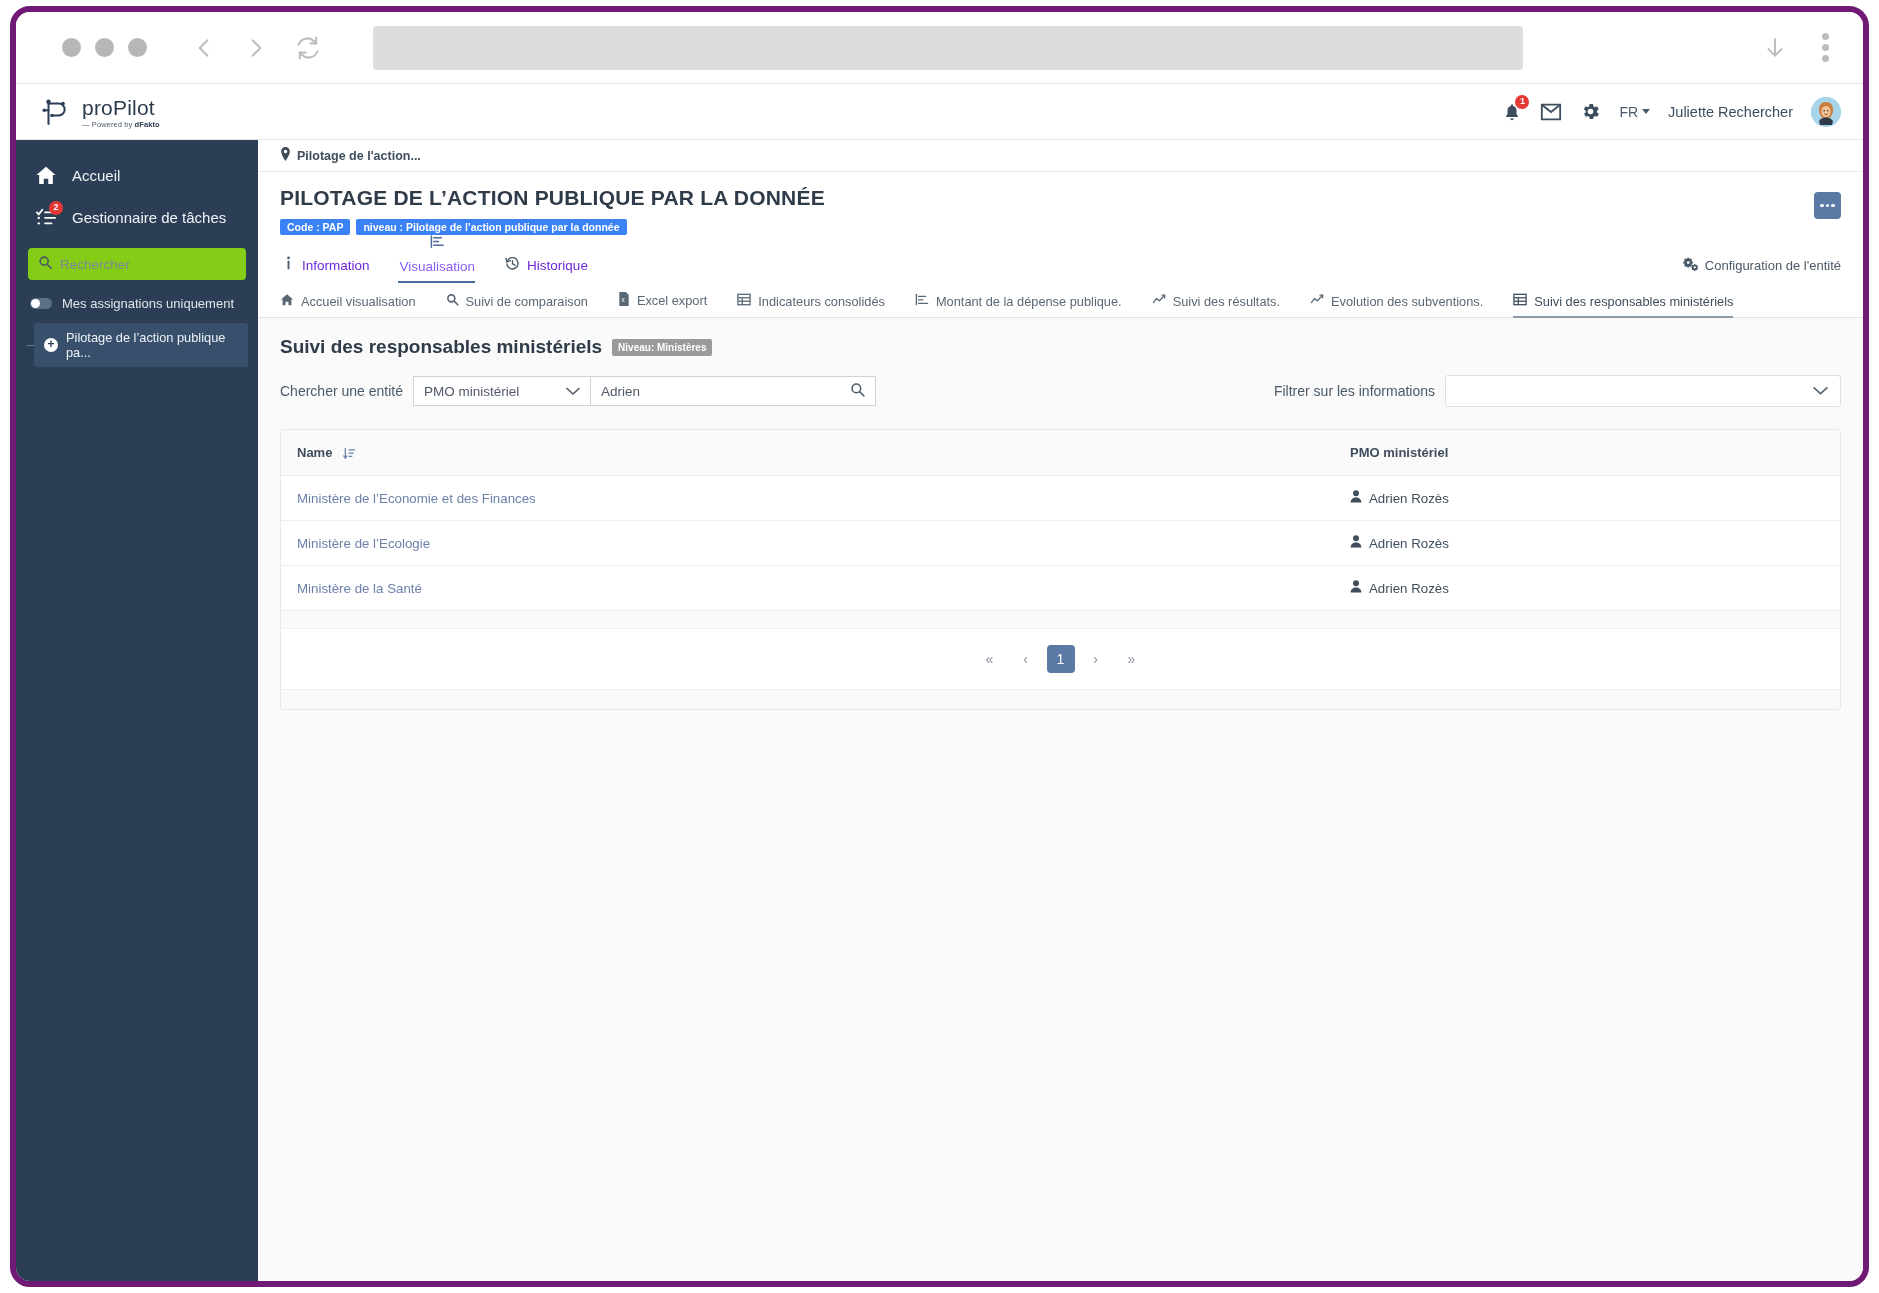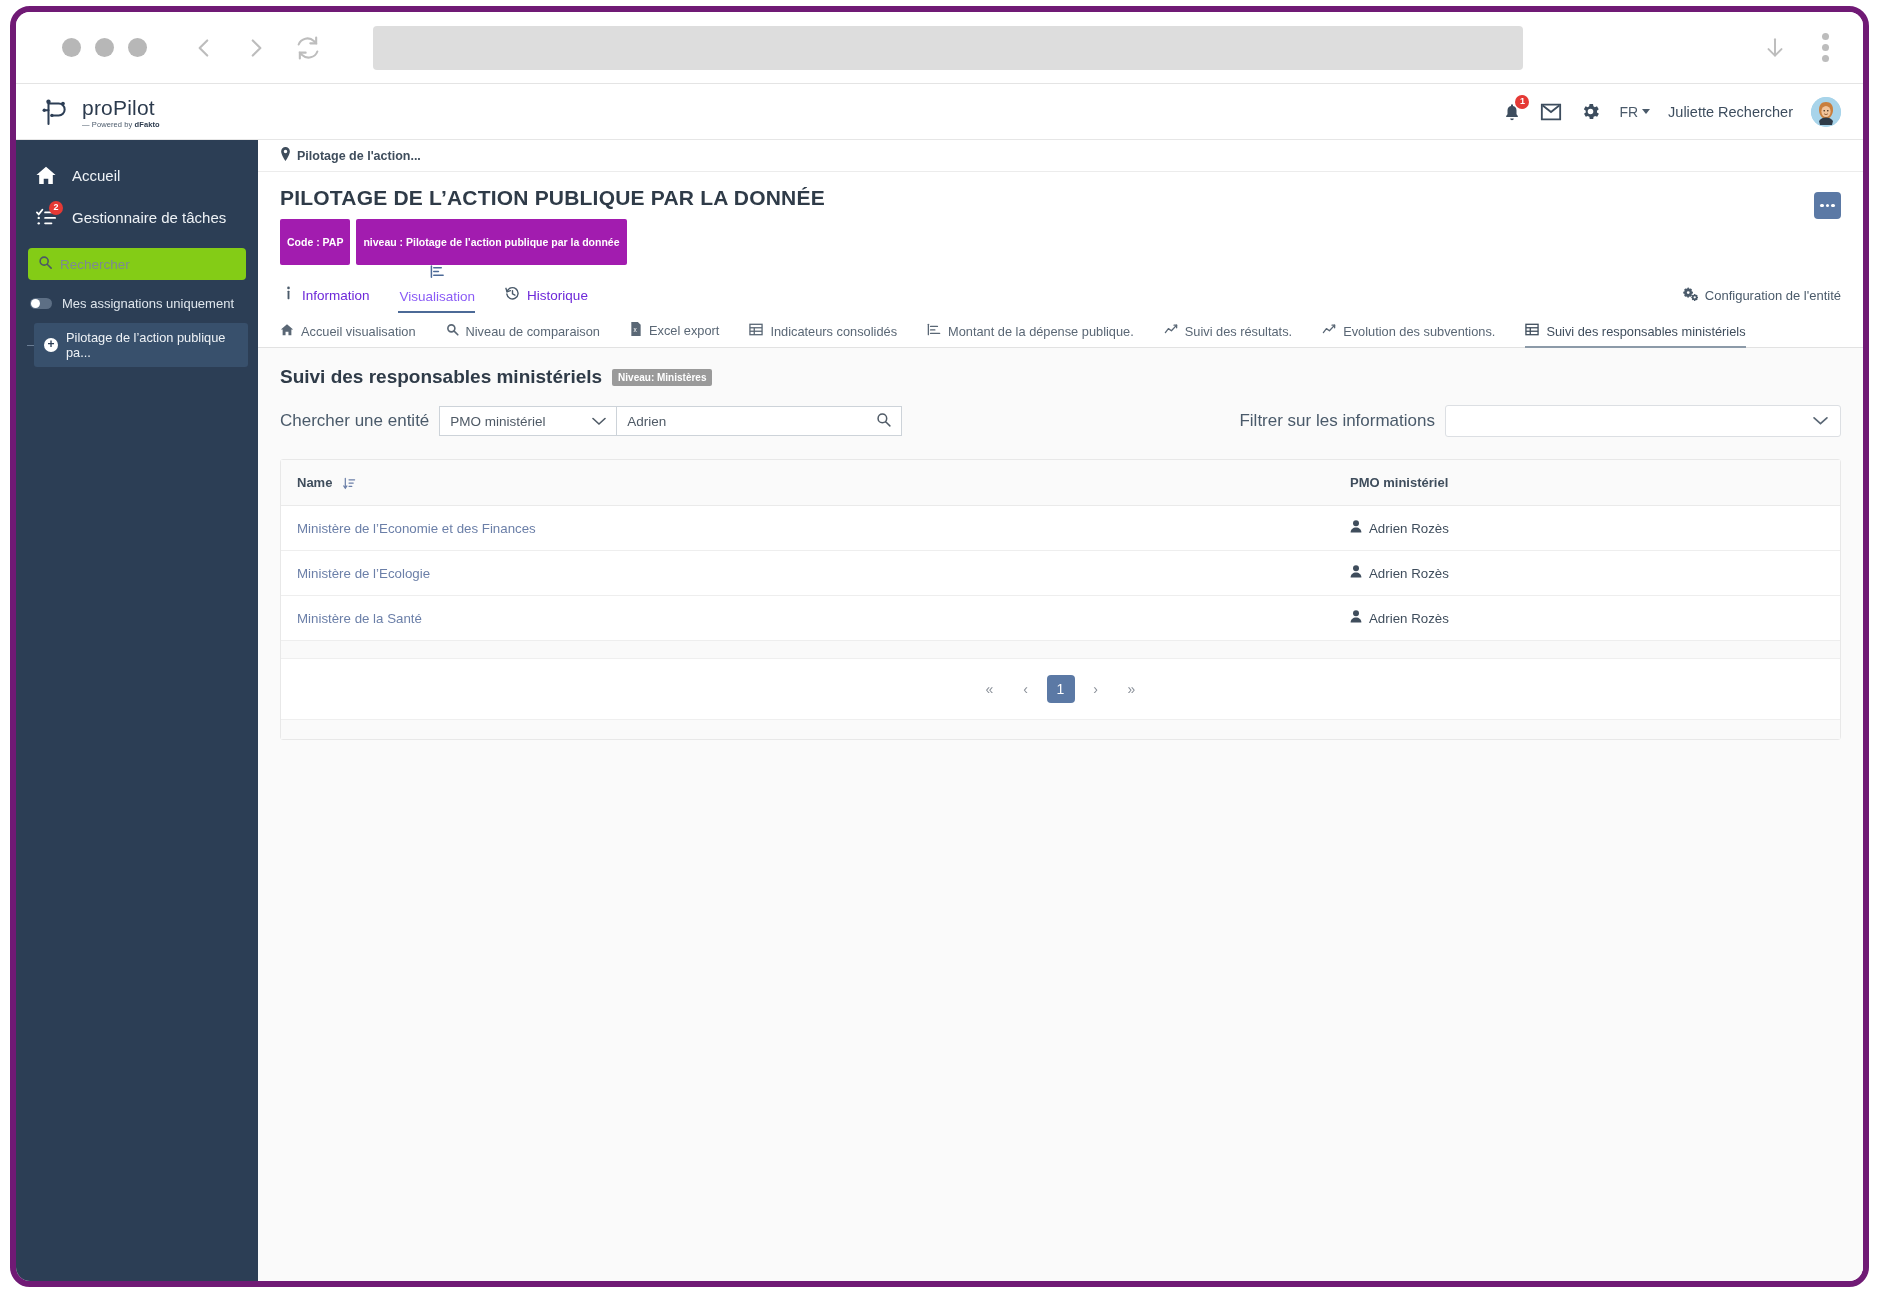--- a/index.html
+++ b/index.html
@@ -126,22 +126,22 @@
   .main { flex:1; background:#fafafa; overflow:hidden; display:flex; flex-direction:column; }
   .breadcrumb {
     height: 32px; display:flex; align-items:center; gap:6px;
     padding-left: 22px; font-size: 12.5px; font-weight:bold; color:#3f4d5c;
     background:#ffffff; border-bottom: 1px solid #ececec;
   }
   .title-block { background:#ffffff; padding: 14px 22px 10px 22px; position: relative; }
   .page-title { font-size: 21px; font-weight: bold; color:#2f3b48; letter-spacing: .2px; }
   .chips { display:flex; gap: 6px; margin-top: 9px; }
   .chip {
-    background:#a21caf; color:#ffffff; font-size: 10.5px; font-weight:bold;
-    padding: 17px 7px; border-radius: 2px;
+    background:#3b82f6; color:#ffffff; font-size: 10.5px; font-weight:bold;
+    padding: 2px 7px; border-radius: 2px;
   }
   .more-btn {
     position:absolute; right: 22px; top: 20px;
     width: 27px; height: 27px; background:#5b7architecture; border-radius:4px;
   }
   .more-btn {
     background:#5b79a5;
     display:flex; align-items:center; justify-content:center; gap:2px;
   }
   .more-btn i { width:3.5px;height:3.5px;background:#fff;border-radius:50%;display:block; }
@@ -179,21 +179,21 @@
 
   .content { padding: 18px 22px 0 22px; }
   .section-head { display:flex; align-items:center; gap:10px; }
   .section-title { font-size: 19px; color:#2f3b48; font-weight: bold; }
   .niveau-chip {
     background:#9a9a9a; color:#fff; font-size:10px; font-weight:bold;
     padding: 3px 6px; border-radius:2px;
   }
 
   .filters { display:flex; align-items:center; margin-top: 17px; }
-  .filter-label { font-size: 17px; color:#4a5a6a; margin-right: 10px; }
+  .filter-label { font-size: 14px; color:#4a5a6a; margin-right: 10px; }
   .select-box {
     height: 30px; border:1px solid #cdd3d9; background:#fff;
     display:flex; align-items:center; padding: 0 10px;
     font-size: 13.5px; color:#4f5a66; min-width: 178px; justify-content:space-between; gap:10px;
   }
   .text-input {
     height: 30px; border:1px solid #cdd3d9; border-left:0; background:#fff;
     display:flex; align-items:center; padding: 0 10px;
     font-size: 13.5px; color:#4f5a66; width: 285px; justify-content:space-between;
   }
@@ -450,21 +450,21 @@
           <span><svg width="14" height="13" viewBox="0 0 24 22" fill="#5a6775">
                 <path d="M12 2 1.5 11h3v10h5v-6h5v6h5V11h3z"></path>
               </svg></span>
           <span>Accueil visualisation</span>
         </div>
         <div class="subtab">
           <span><svg width="13" height="13" viewBox="0 0 16 16" fill="none" stroke="#5a6775" stroke-width="2">
                 <circle cx="6.6" cy="6.6" r="4.3"></circle>
                 <line x1="10" y1="10" x2="14.5" y2="14.5" stroke-linecap="round"></line>
               </svg></span>
-          <span>Niveau de comparaison</span>
+          <span>Suivi de comparaison</span>
         </div>
         <div class="subtab">
           <span><svg width="12" height="14" viewBox="0 0 12 15" fill="#5a6775">
                 <path d="M1 0h7l3 3v12H1z"></path>
                 <text x="3.4" y="11" font-size="7" fill="#ffffff" font-family="Liberation Sans, sans-serif">x</text>
               </svg></span>
           <span>Excel export</span>
         </div>
         <div class="subtab">
           <span><svg width="14" height="13" viewBox="0 0 16 15" fill="none" stroke="#5a6775" stroke-width="1.5">

